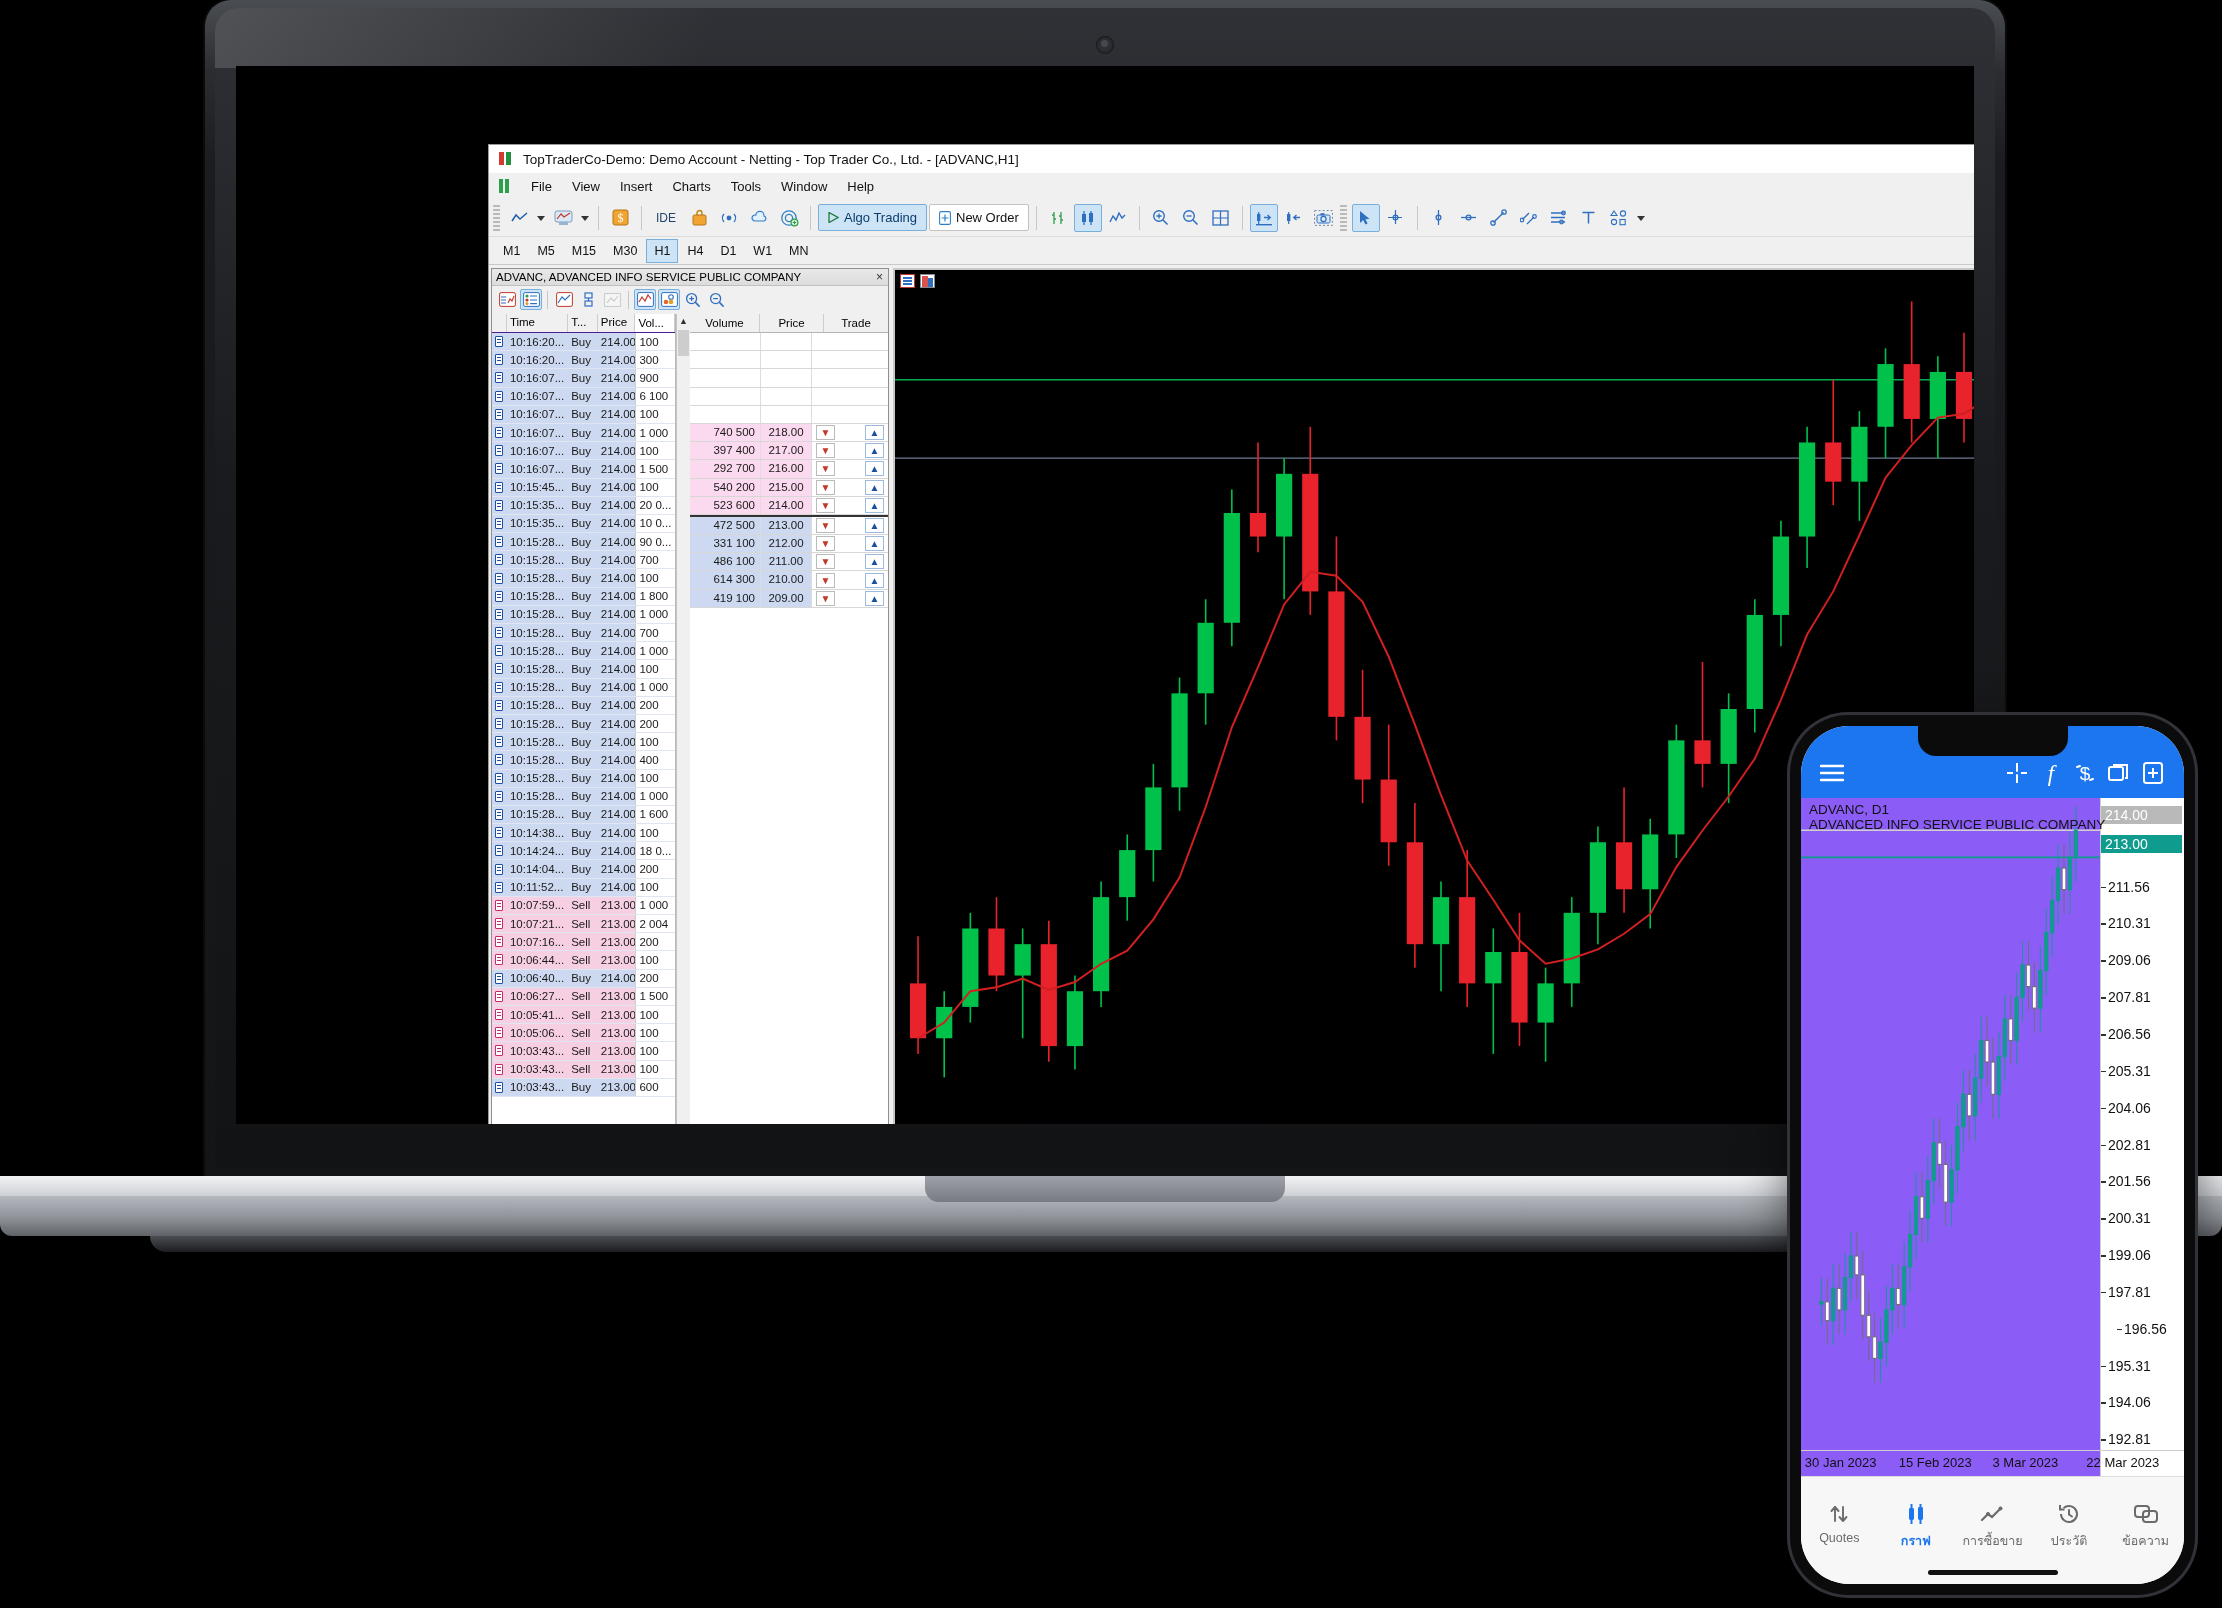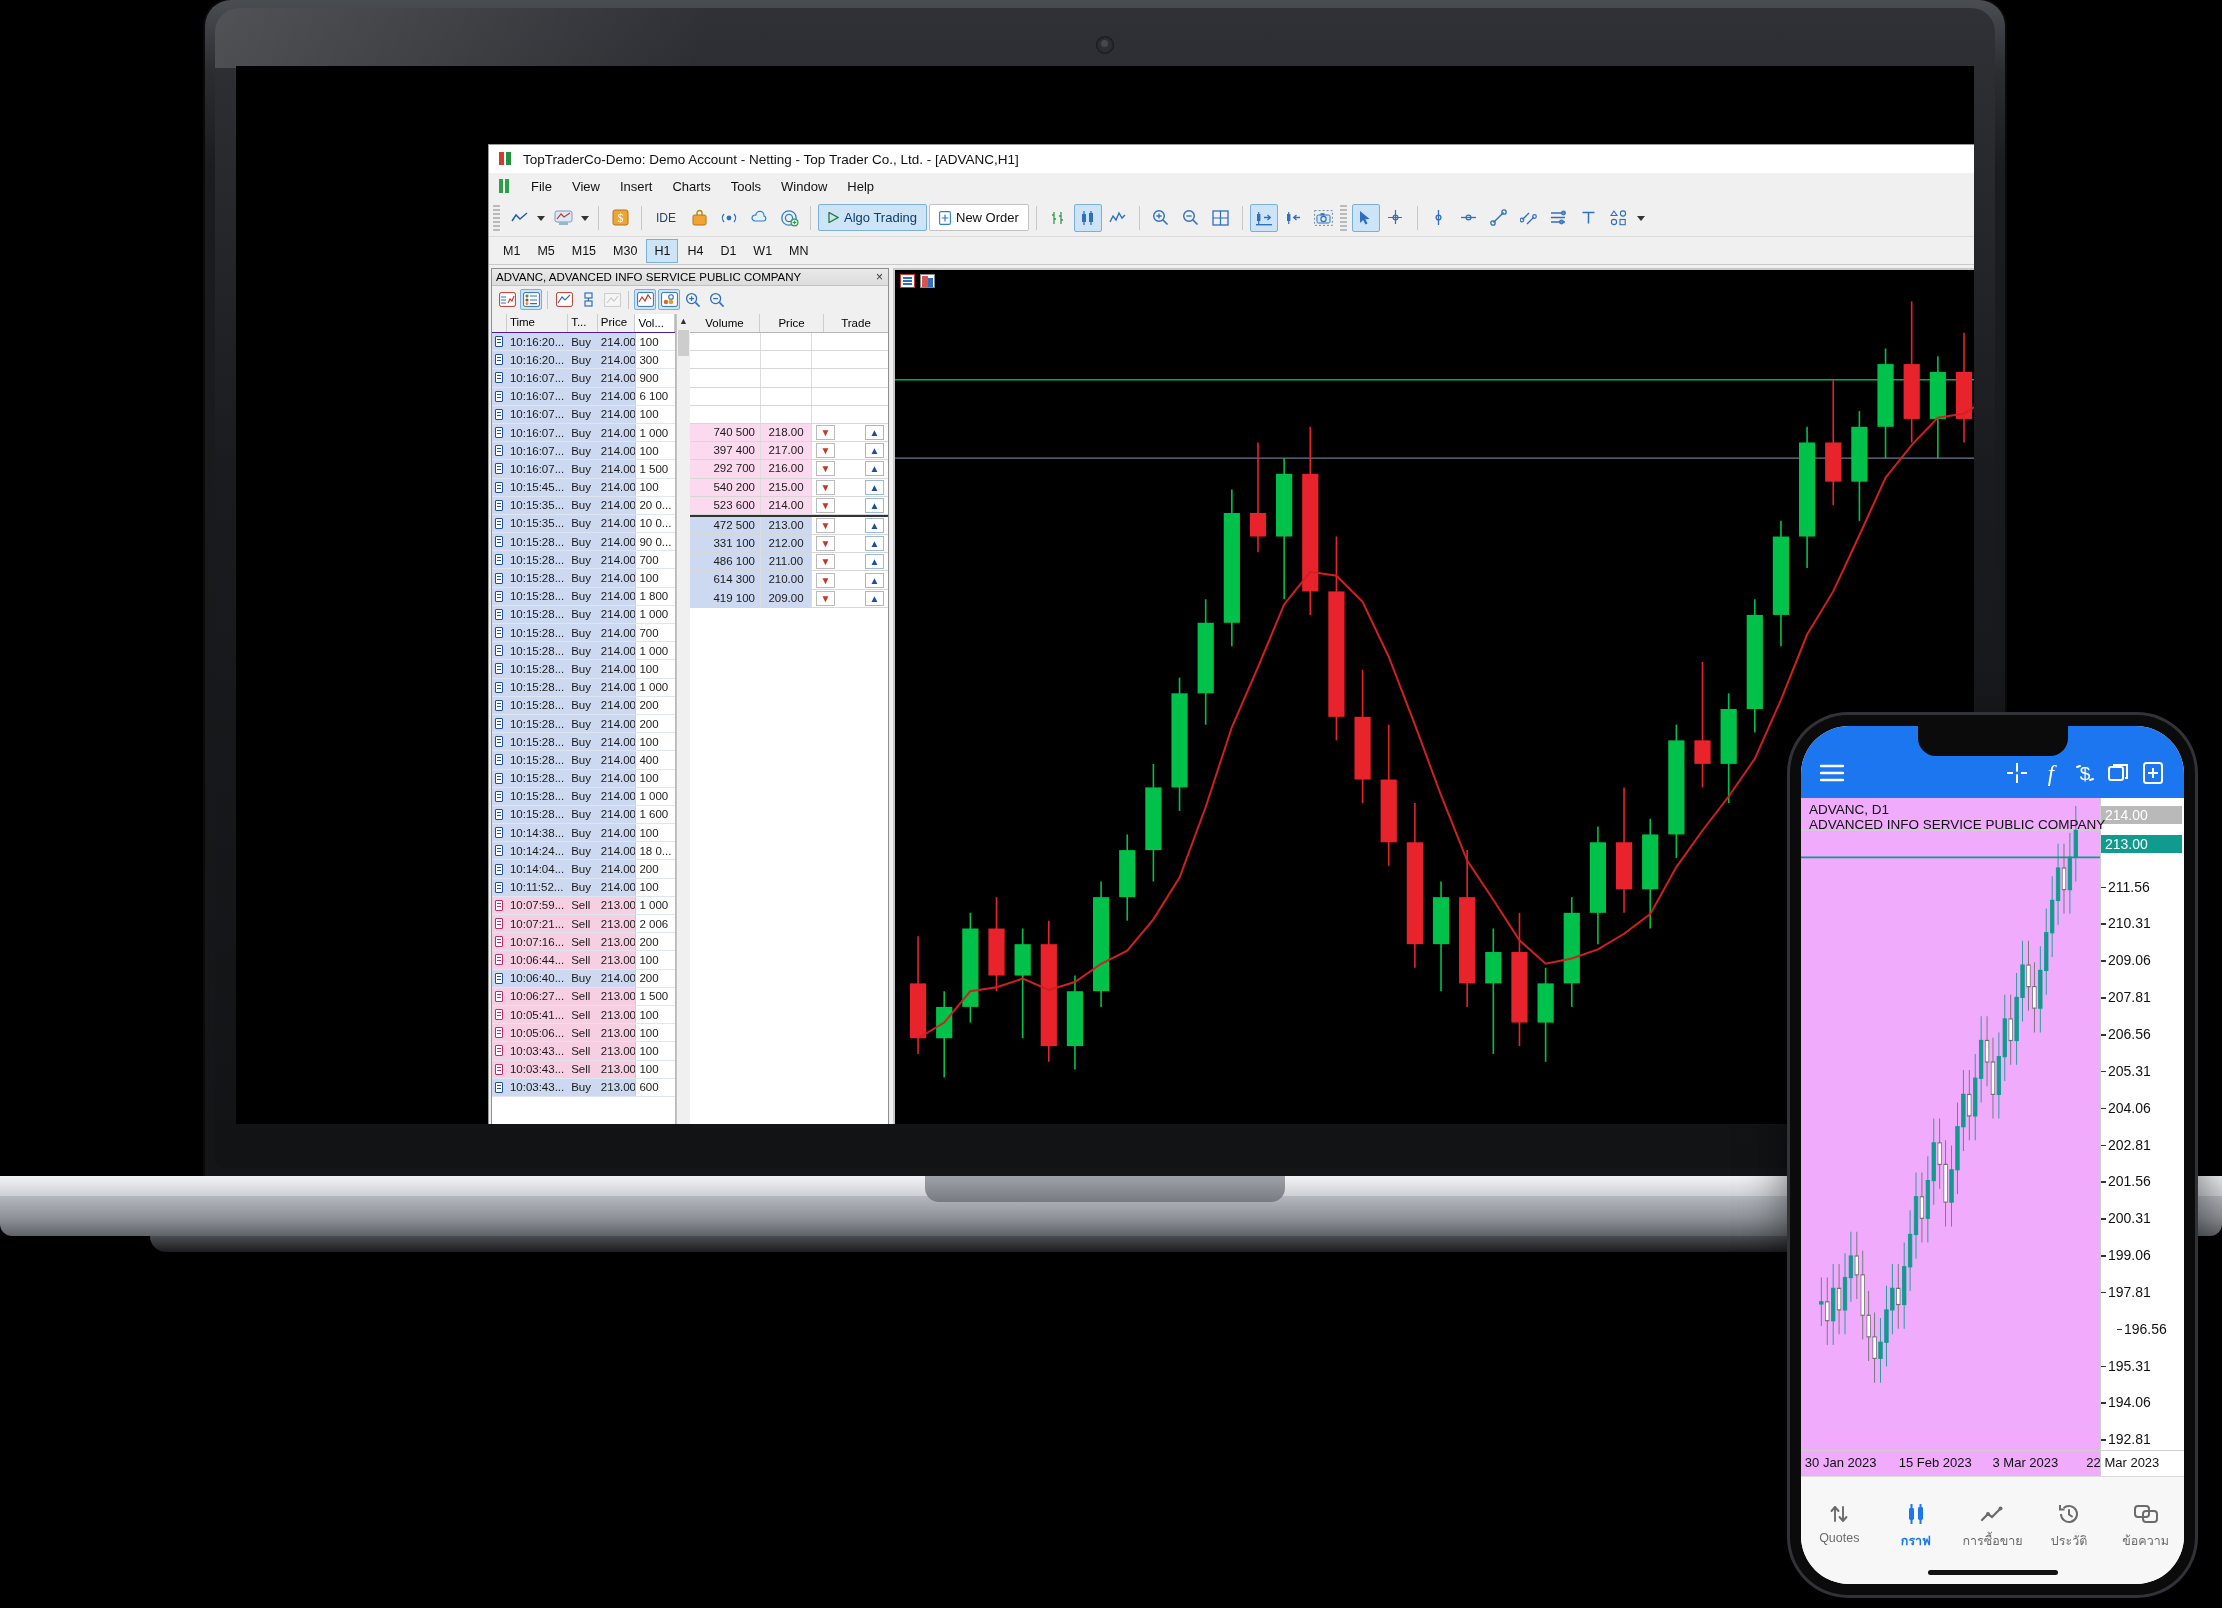--- a/index.html
+++ b/index.html
@@ -163,21 +163,21 @@
   
   .phone{
     position:absolute; left:1790px; top:715px; width:405px; height:880px;
     background:#0b0b0c; border-radius:58px; box-shadow:0 0 0 3px #313338, 0 18px 50px rgba(0,0,0,.6);
     padding:11px;
   }
   .phone-screen{ width:100%; height:100%; background:#fff; border-radius:48px; overflow:hidden; position:relative;}
   .notch{position:absolute;left:50%;transform:translateX(-50%);top:0;width:150px;height:30px;background:#0b0b0c;border-radius:0 0 18px 18px;z-index:20;}
   .ph-top{height:72px;background:#1b76ef;display:flex;align-items:flex-end;padding:0 14px 10px 14px;gap:0;justify-content:space-between;}
   .ph-icon{width:34px;height:30px;display:flex;align-items:center;justify-content:center;color:#fff;}
-  .ph-chart{position:absolute;left:0;right:0;top:72px;bottom:108px;background:#f0abfc;overflow:hidden;padding-left:28px;}
+  .ph-chart{position:absolute;left:0;right:0;top:72px;bottom:108px;background:#8b5cf6;overflow:hidden;padding-left:28px;}
   .ph-sym{position:absolute;left:8px;top:4px;font-size:13.5px;color:#111;line-height:15px;z-index:5;}
   .ph-scale{position:absolute;right:0;top:0;bottom:0;width:84px;background:#fff;border-left:1px solid #cfcfcf;}
   .ph-tick{position:absolute;left:0;font-size:14px;color:#111;white-space:nowrap;}
   .ph-tick:before{content:"";position:absolute;left:0;top:8px;width:5px;height:1.5px;background:#333;}
   .ph-tick span{margin-left:7px;}
   .ph-lab{position:absolute;left:0;right:2px;font-size:14px;color:#fff;padding:1px 4px;text-align:left;}
   .ph-time{position:absolute;left:0;right:0;bottom:0;height:26px;border-top:1px solid #cfcfcf;}
   .ph-ttick{position:absolute;top:4px;font-size:13px;color:#111;white-space:nowrap;}
   .ph-tabs{position:absolute;left:0;right:0;bottom:0;height:108px;background:#f7f7f7;border-top:1px solid #dcdcdc;display:flex;padding-top:26px;}
   .ph-tab{flex:1;display:flex;flex-direction:column;align-items:center;gap:6px;color:#6b6b6b;font-size:12.5px;}
@@ -811,21 +811,21 @@
                     <div class="c-price">213.00</div>
                     <div class="c-vol">1 000</div>
                   </div>
                   <div class="trow sell">
                     <div class="c-ic">
                       <span class="ticon s"></span>
                     </div>
                     <div class="c-time">10:07:21...</div>
                     <div class="c-type">Sell</div>
                     <div class="c-price">213.00</div>
-                    <div class="c-vol">2 006</div>
+                    <div class="c-vol">2 004</div>
                   </div>
                   <div class="trow sell">
                     <div class="c-ic">
                       <span class="ticon s"></span>
                     </div>
                     <div class="c-time">10:07:16...</div>
                     <div class="c-type">Sell</div>
                     <div class="c-price">213.00</div>
                     <div class="c-vol">200</div>
                   </div>

